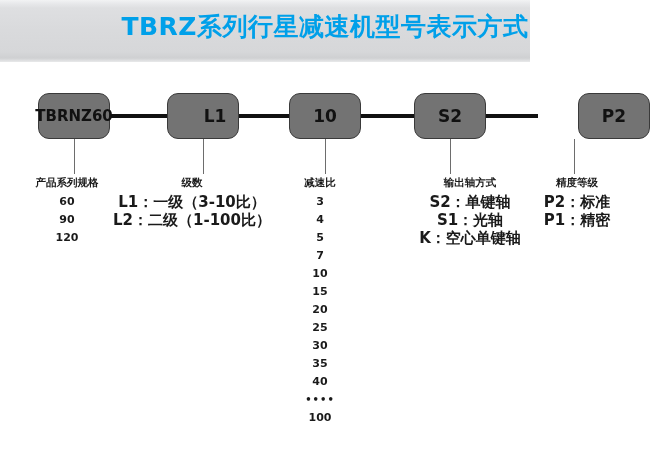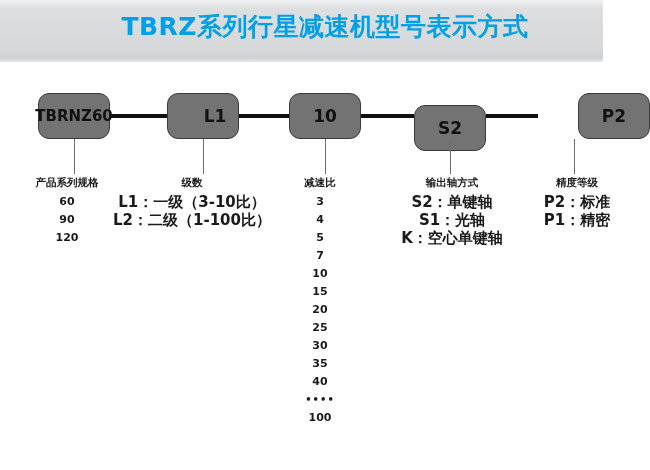--- a/index.html
+++ b/index.html
@@ -14,21 +14,21 @@
     font-family: "DejaVu Sans", "Liberation Sans", sans-serif;
     overflow: hidden;
     position: relative;
   }
 
   
   #banner {
     position: absolute;
     left: 0;
     top: 0;
-    width: 603px;
+    width: 530px;
     height: 62px;
     background: linear-gradient(to bottom,
                 #f2f3f4 0px, #e9eaec 3px, #dedfe1 8px,
                 #d9dadc 30px, #d6d7d9 52px, #cfd0d2 58px, #e8e9ea 62px);
     box-sizing: border-box;
   }
   #banner-title {
     position: absolute;
     left: 0;
     top: 10px;
@@ -115,21 +115,21 @@
 
 <div id="chain">
 
 <div class="connector" style="left: 110px; width: 57px;"></div>
     <div class="connector" style="left: 239px; width: 50px;"></div>
     <div class="connector" style="left: 361px; width: 53px;"></div>
     <div class="connector" style="left: 486px; width: 52px;"></div>
     <div class="node wide" style="left: 38px;">TBRNZ60</div>
     <div class="node" style="left: 167px; padding-left: 24px;">L1</div>
     <div class="node" style="left: 289px;">10</div>
-    <div class="node" style="left: 414px; margin-top: 12px;">S2</div>
+    <div class="node" style="left: 414px;">S2</div>
     <div class="node" style="left: 538px; margin-left: 40px;">P2</div>
     <div class="dropline" style="left: 74px; height: 35px;"></div>
     <div class="col" style="left: -23px; width: 180px;">
       <div class="col-head">产品系列规格</div>
       <div class="col-item">60</div>
       <div class="col-item">90</div>
       <div class="col-item">120</div>
     </div>
     <div class="dropline" style="left: 203px; height: 35px;"></div>
     <div class="col" style="left: 102px; width: 180px;">
@@ -148,21 +148,21 @@
       <div class="col-item">15</div>
       <div class="col-item">20</div>
       <div class="col-item">25</div>
       <div class="col-item">30</div>
       <div class="col-item">35</div>
       <div class="col-item">40</div>
       <div class="col-item dots">••••</div>
       <div class="col-item">100</div>
     </div>
     <div class="dropline" style="left: 450px; height: 35px;"></div>
-    <div class="col" style="left: 362px; width: 180px;">
+    <div class="col" style="left: 380px; width: 180px;">
       <div class="col-head">输出轴方式</div>
       <div class="col-item cjk">S2：单键轴</div>
       <div class="col-item cjk">S1：光轴</div>
       <div class="col-item cjk">K：空心单键轴</div>
     </div>
     <div class="dropline" style="left: 574px; height: 35px;"></div>
     <div class="col" style="left: 487px; width: 180px;">
       <div class="col-head">精度等级</div>
       <div class="col-item cjk">P2：标准</div>
       <div class="col-item cjk">P1：精密</div>

